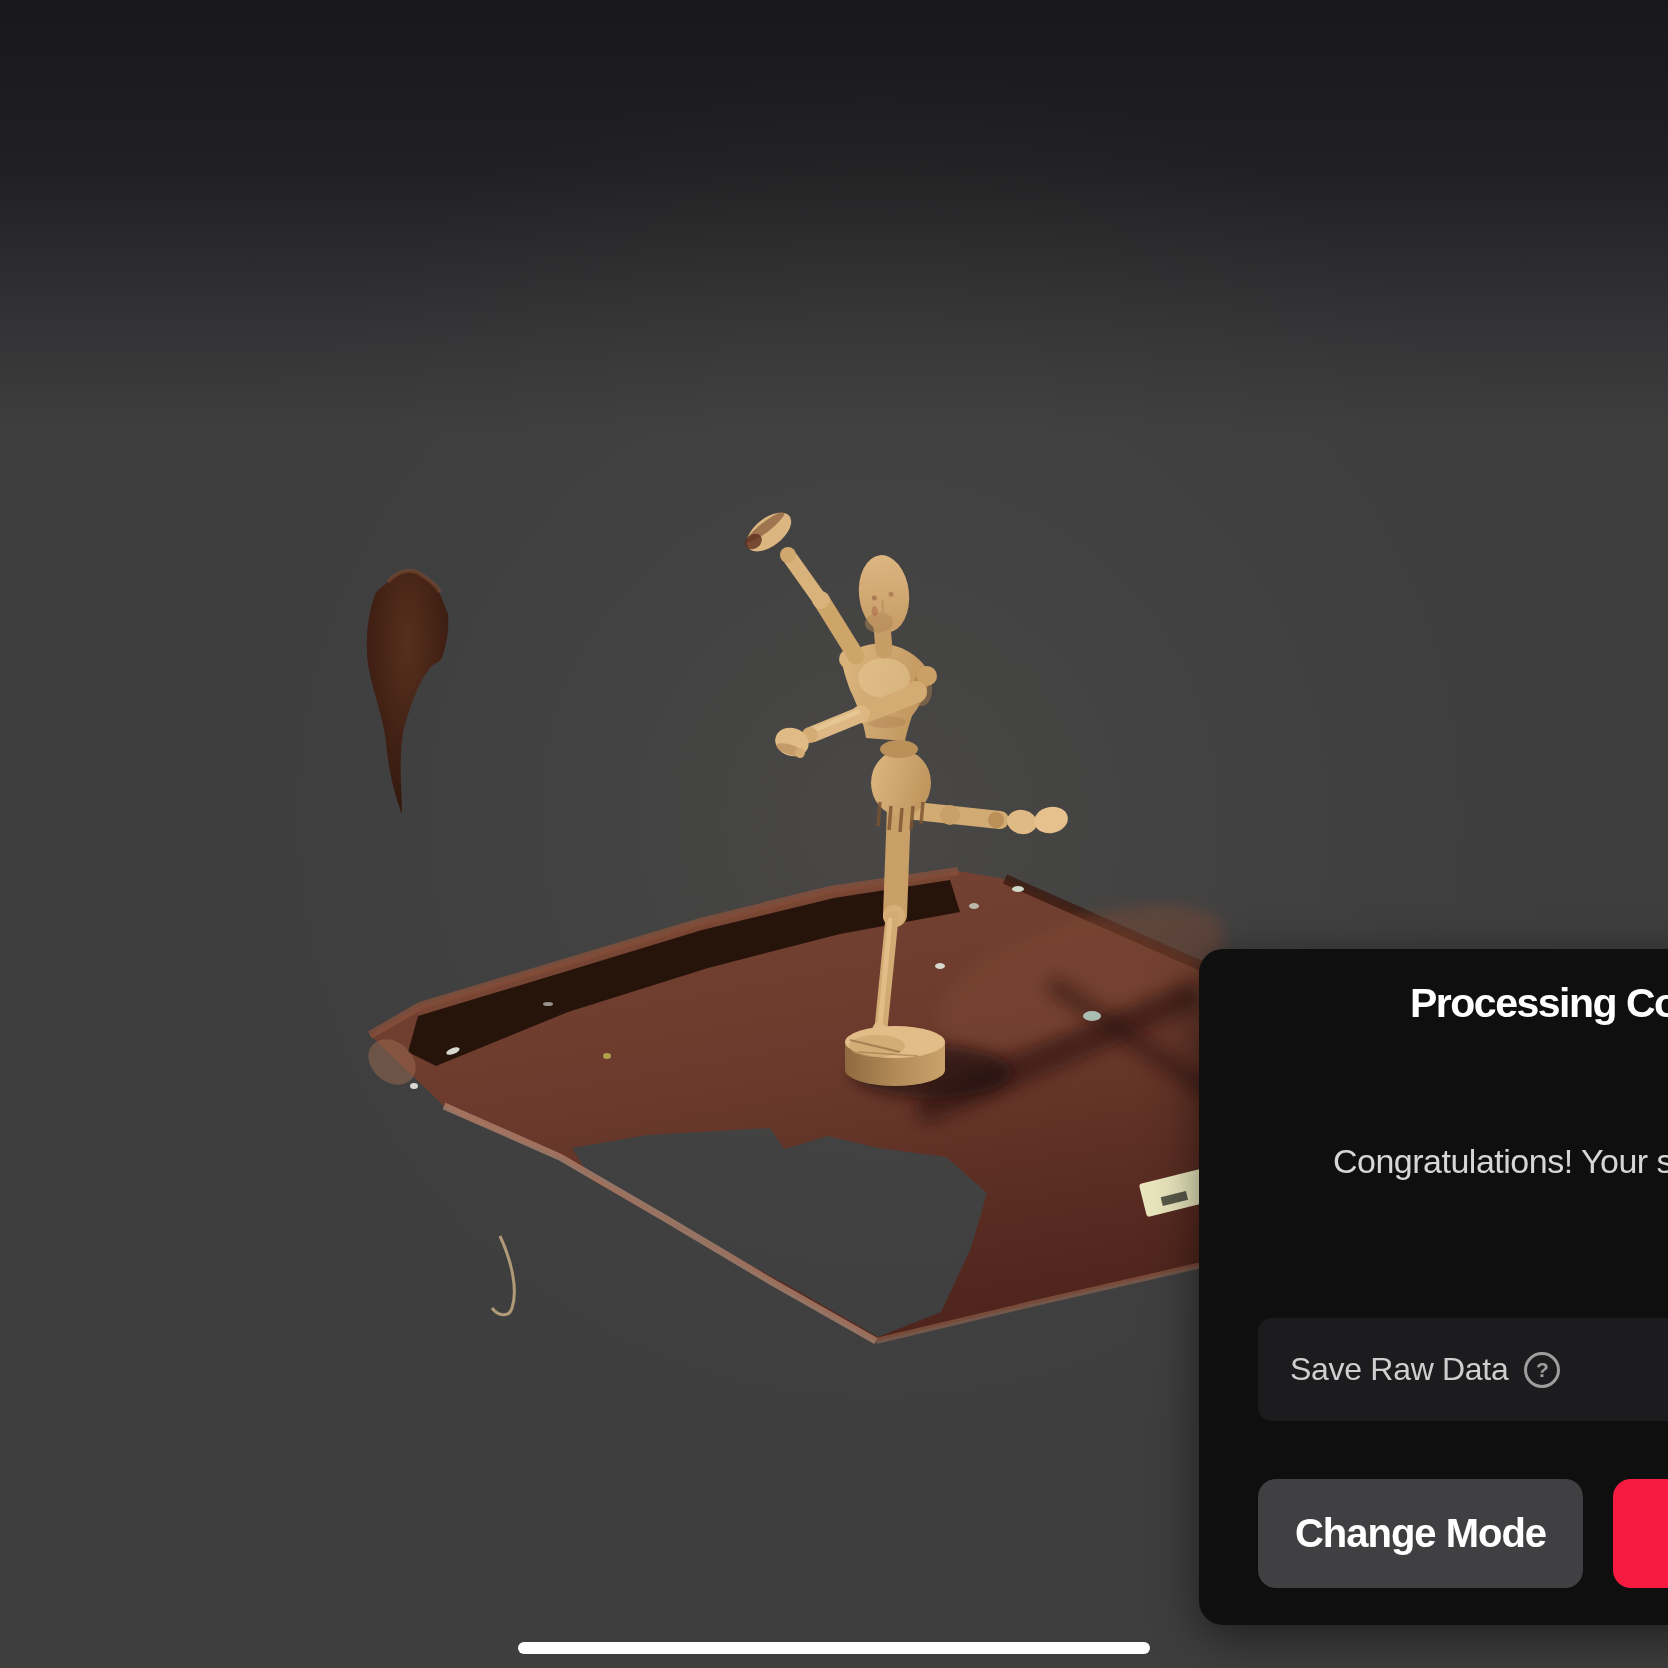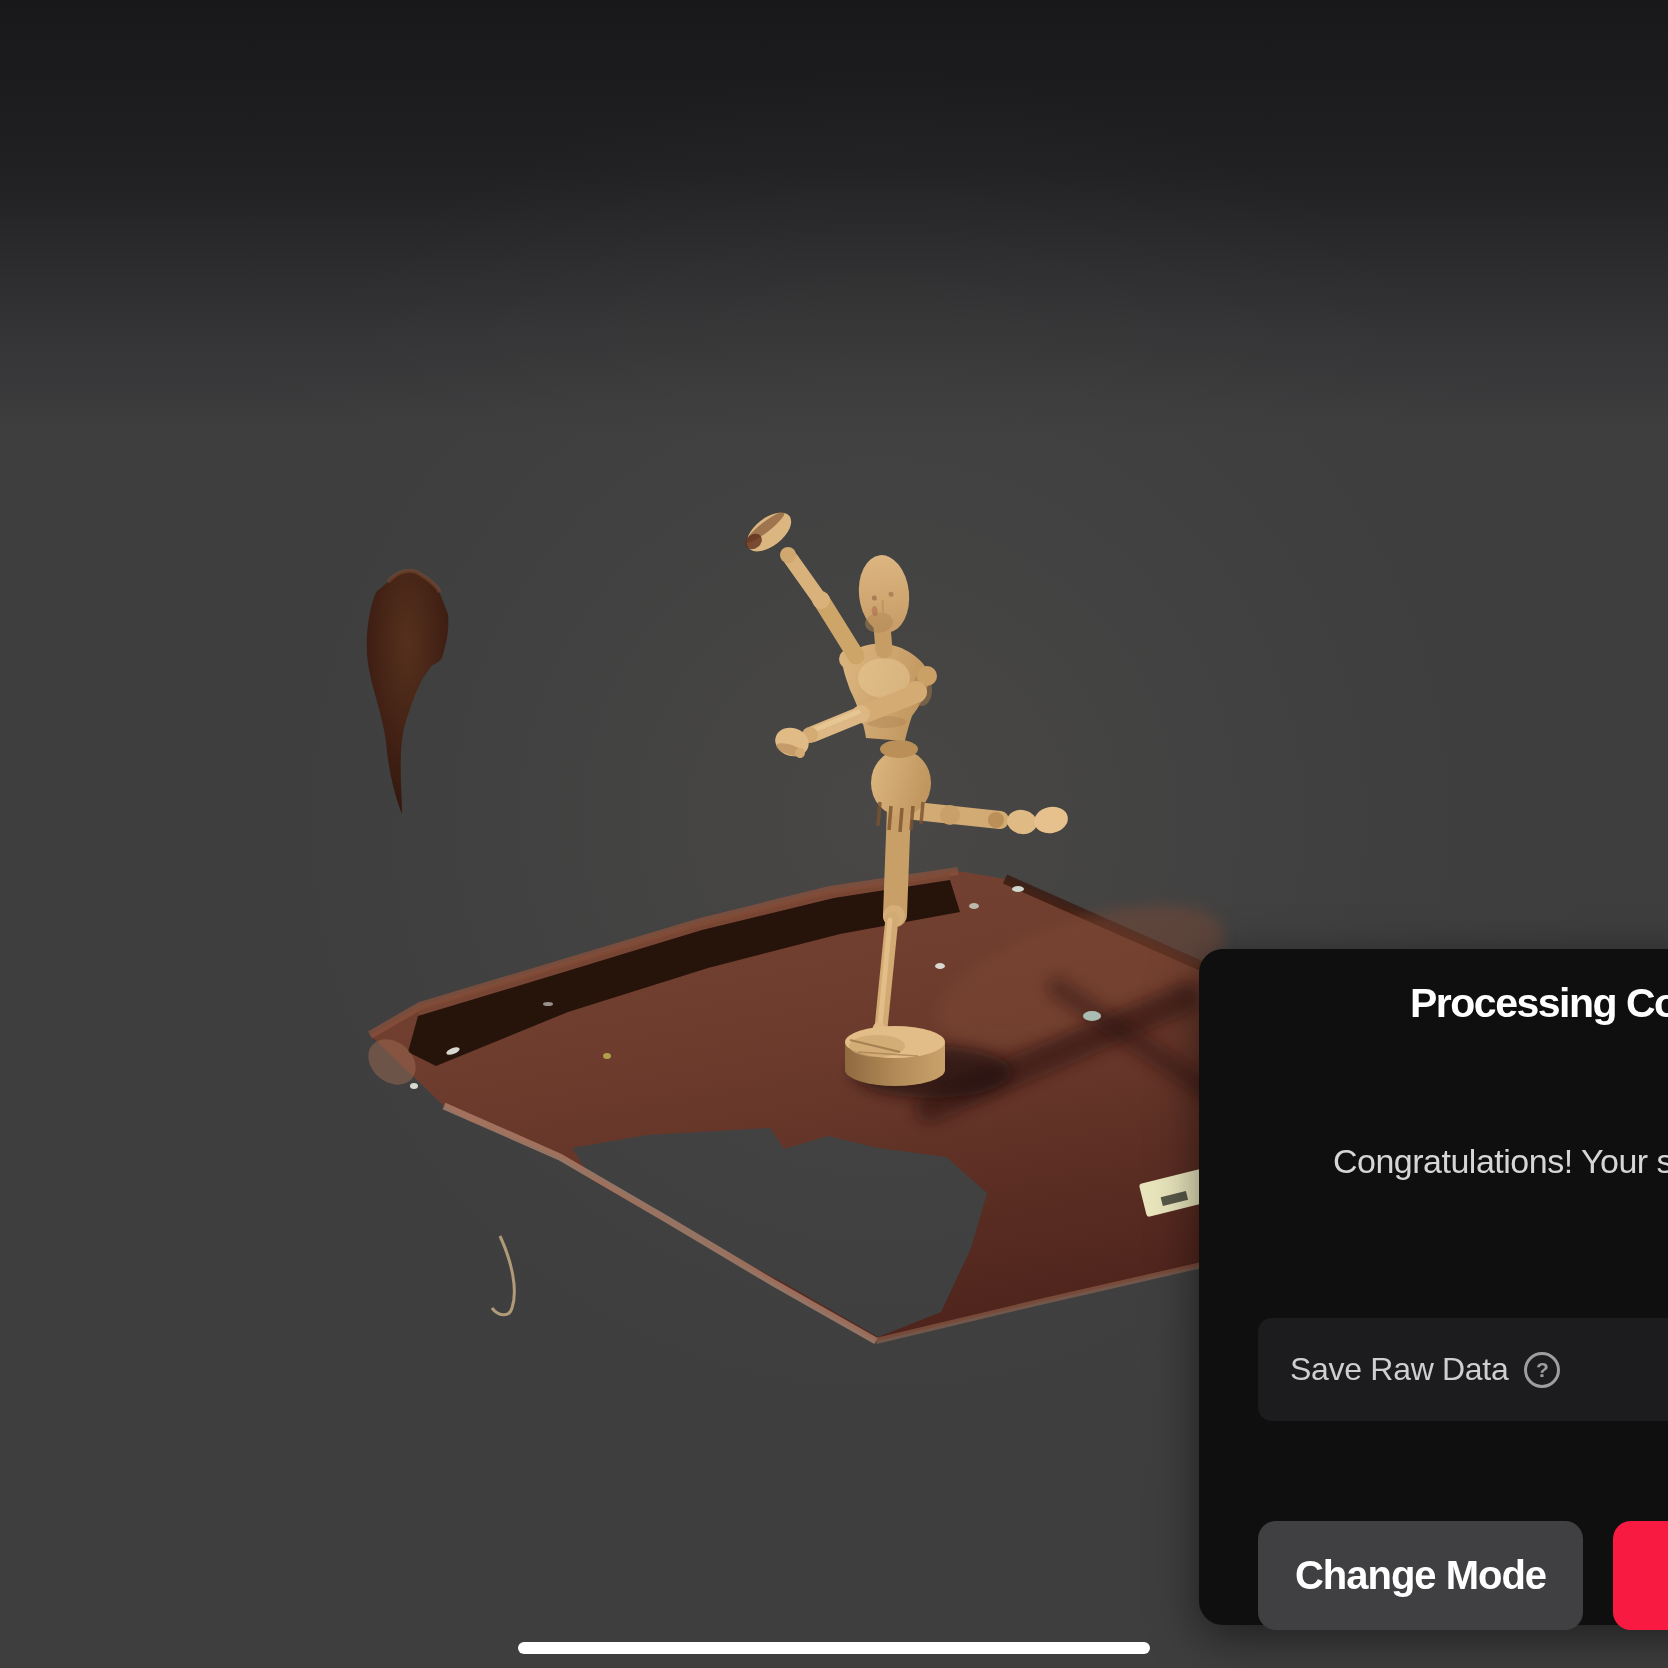--- a/index.html
+++ b/index.html
@@ -31,21 +31,21 @@
   .save-row-label{font-size:32px;color:#cfcfcf;letter-spacing:-0.3px;white-space:nowrap;}
   .help-icon{
     margin-left:16px;width:30px;height:30px;border:3px solid #9e9e9e;border-radius:50%;
     display:flex;align-items:center;justify-content:center;
     font-size:21px;color:#9e9e9e;font-weight:bold;flex:0 0 auto;
   }
   .btn{
     top:530px;height:109px;border-radius:18px;border:none;cursor:pointer;
     display:flex;align-items:center;justify-content:center;
     font-family:"Liberation Sans",sans-serif;
-    font-size:40px;font-weight:bold;letter-spacing:-1px;color:#ffffff;margin-top:42px;
+    font-size:40px;font-weight:bold;letter-spacing:-1px;color:#ffffff;
   }
   .btn-secondary{left:59px;width:325px;background:#404042;}
   .btn-accent{left:414px;width:327px;background:#f91a42;}
 
   .home-indicator{
     position:absolute;left:518px;top:1642px;width:632px;height:12px;
     border-radius:6px;background:#ffffff;
   }
 </style>
 </head>

